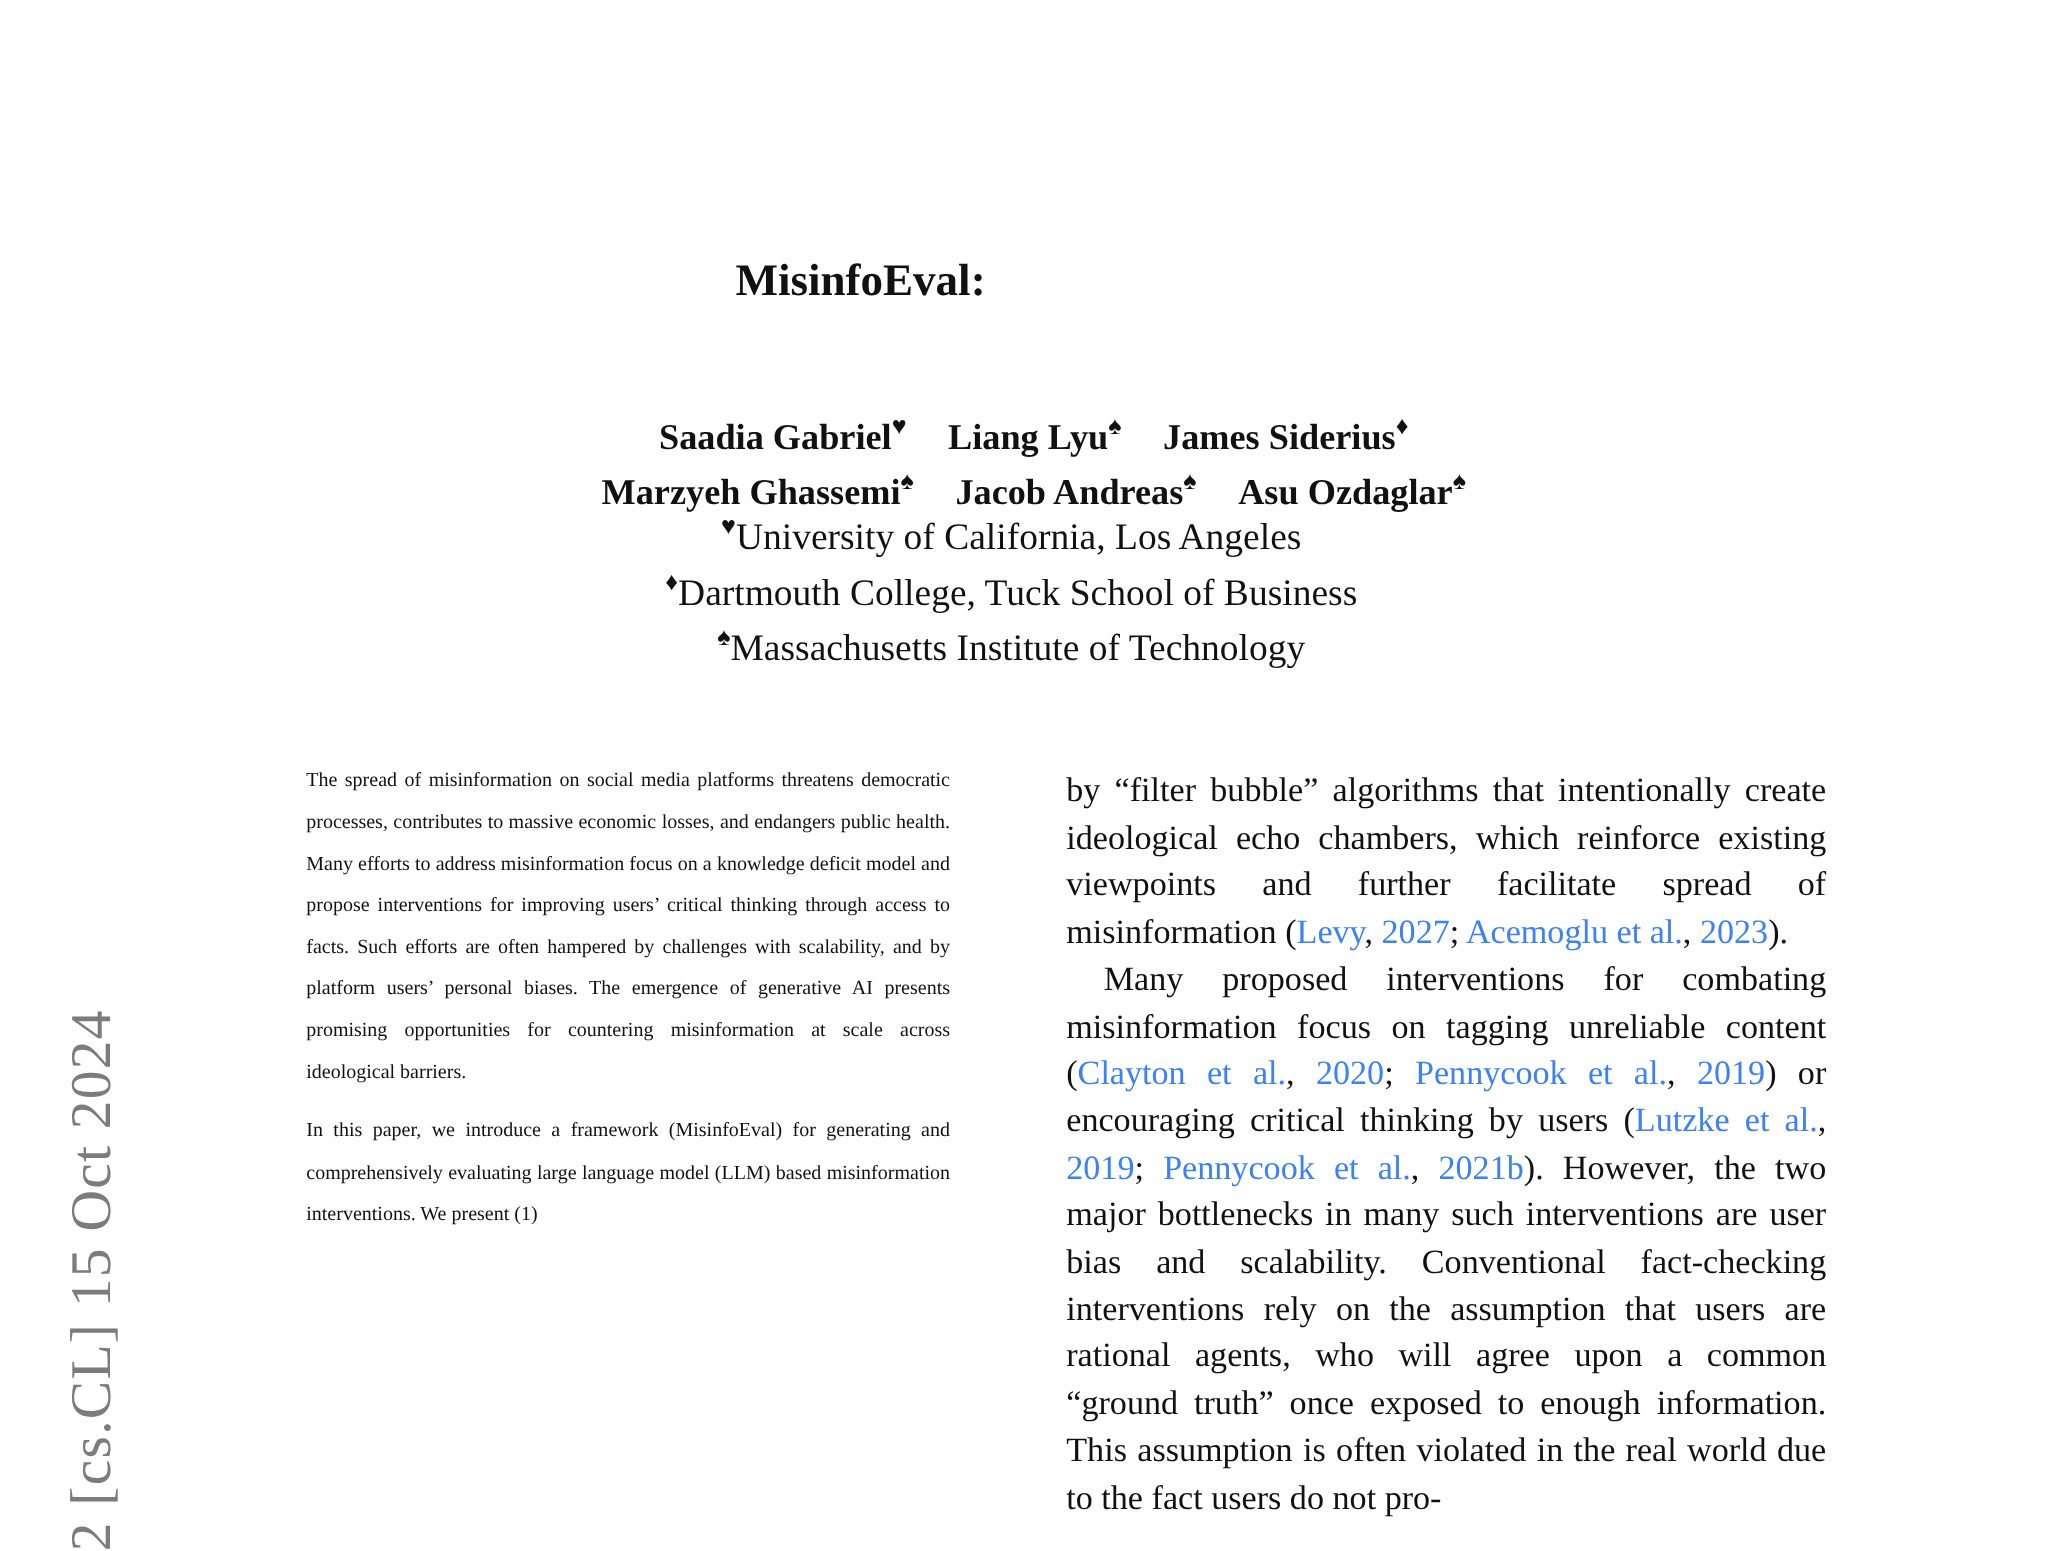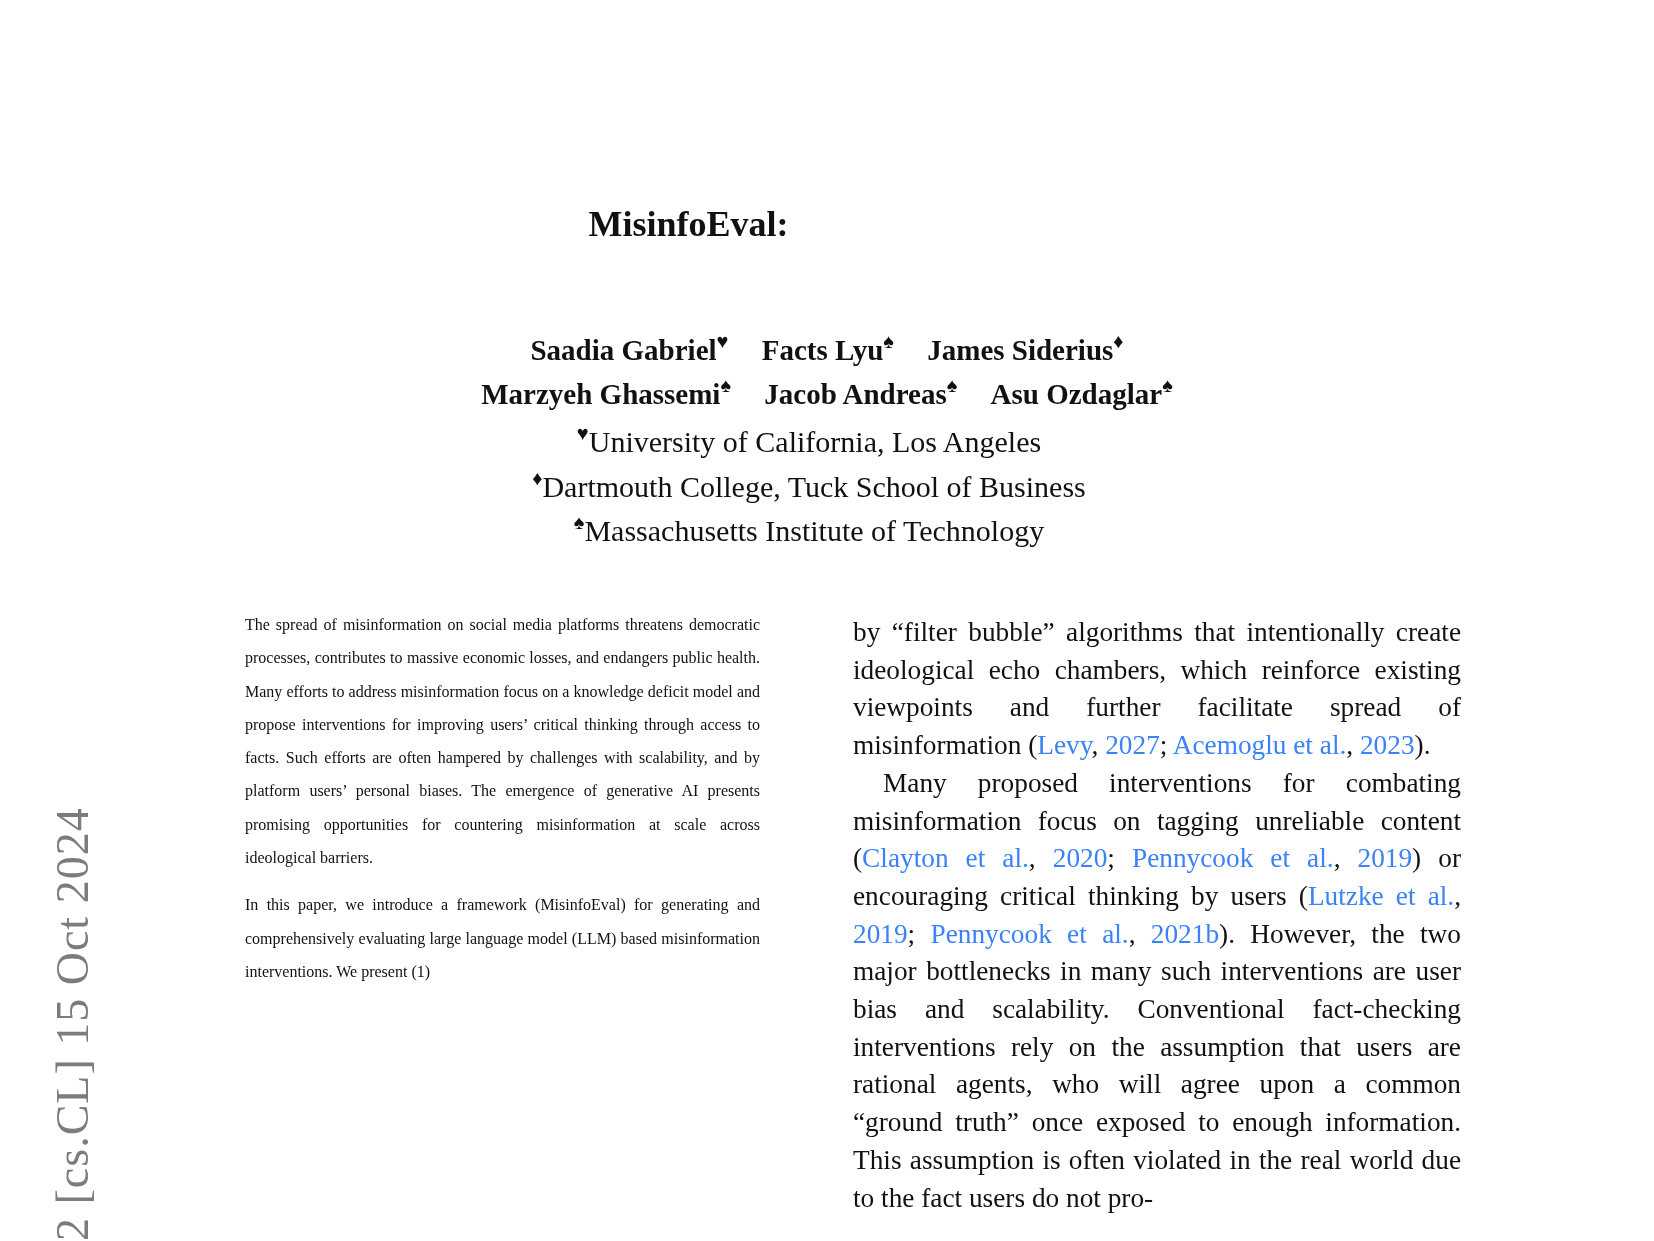--- a/index.html
+++ b/index.html
@@ -4,21 +4,21 @@
   <style>
     html, body { margin: 0; padding: 0; background: #ffffff; }
     body {
       width: 1654px; height: 1241px; position: relative; overflow: hidden;
       font-family: "Liberation Serif", "DejaVu Serif", serif; color: #111;
     }
     .title-block { position: absolute; left: 16px; width: 1345px; top: 202px; text-align: center; }
     .title { font-weight: bold; font-size: 36px; line-height: 44px; margin: 0; }
     .authors { position: absolute; left: 0; width: 1654px; top: 328px; text-align: center; font-weight: bold; font-size: 29px; line-height: 44px; }
     .author { margin: 0 13px; white-space: nowrap; }
-    .affils { position: absolute; left: 0; width: 1618px; top: 420px; text-align: center; font-size: 30px; line-height: 44.5px; }
+    .affils { position: absolute; left: 0; width: 1618px; top: 408px; text-align: center; font-size: 30px; line-height: 44.5px; }
     sup.sym { font-size: 20px; vertical-align: 12px; line-height: 0; }
     .arxiv-stamp {
       position: absolute; left: 48px; top: 1241px;
       transform-origin: 0 0; transform: rotate(-90deg);
       font-size: 46px; color: #7c7c7c; white-space: nowrap; letter-spacing: 1px;
       line-height: 50px;
     }
     .left-col { position: absolute; left: 245px; top: 608px; width: 515px; }
     .abstract-head { text-align: center; font-weight: bold; font-size: 29px; margin: 0 0 38px 0; line-height: 36px; }
     .abs-p { font-size: 16px; line-height: 33.3px; text-align: justify; margin: 0 0 14px 0; hyphens: auto; }
@@ -32,21 +32,21 @@
 
 <div class="arxiv-stamp">2 [cs.CL] 15 Oct 2024</div>
 
 <div class="title-block">
   <p class="title">MisinfoEval:</p>
 </div>
 
 <div class="authors">
   <div>
     <span class="author"><span>Saadia Gabriel</span><sup class="sym">♥</sup></span>
-    <span class="author"><span>Facts Lyu</span><sup class="sym">♠</sup></span>
+    <span class="author"><span>Liang Lyu</span><sup class="sym">♠</sup></span>
     <span class="author"><span>James Siderius</span><sup class="sym">♦</sup></span>
   </div>
   <div>
     <span class="author"><span>Marzyeh Ghassemi</span><sup class="sym">♠</sup></span>
     <span class="author"><span>Jacob Andreas</span><sup class="sym">♠</sup></span>
     <span class="author"><span>Asu Ozdaglar</span><sup class="sym">♠</sup></span>
   </div>
 </div>
 
 <div class="affils">

